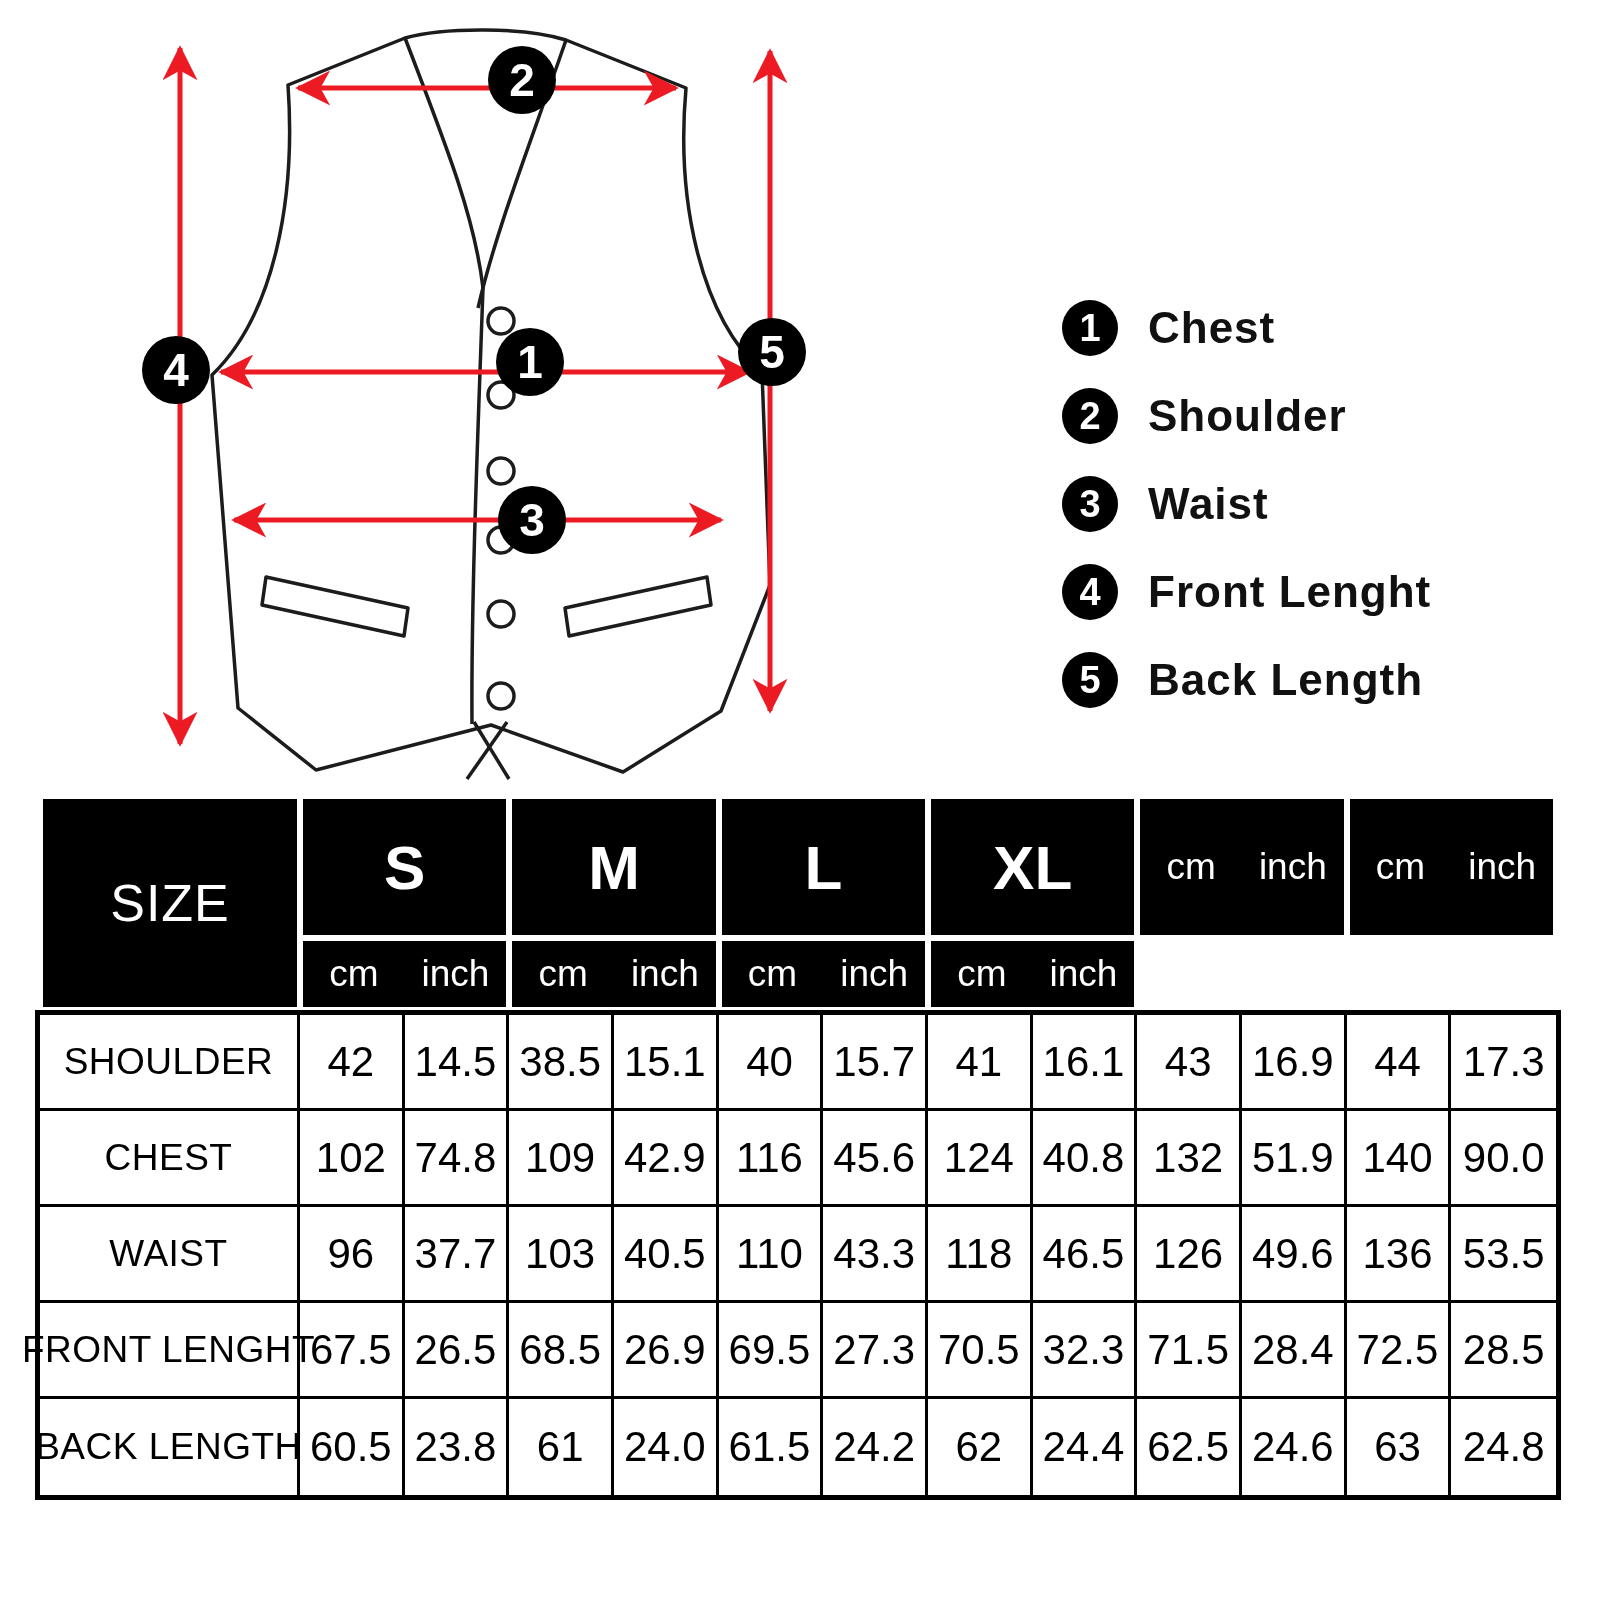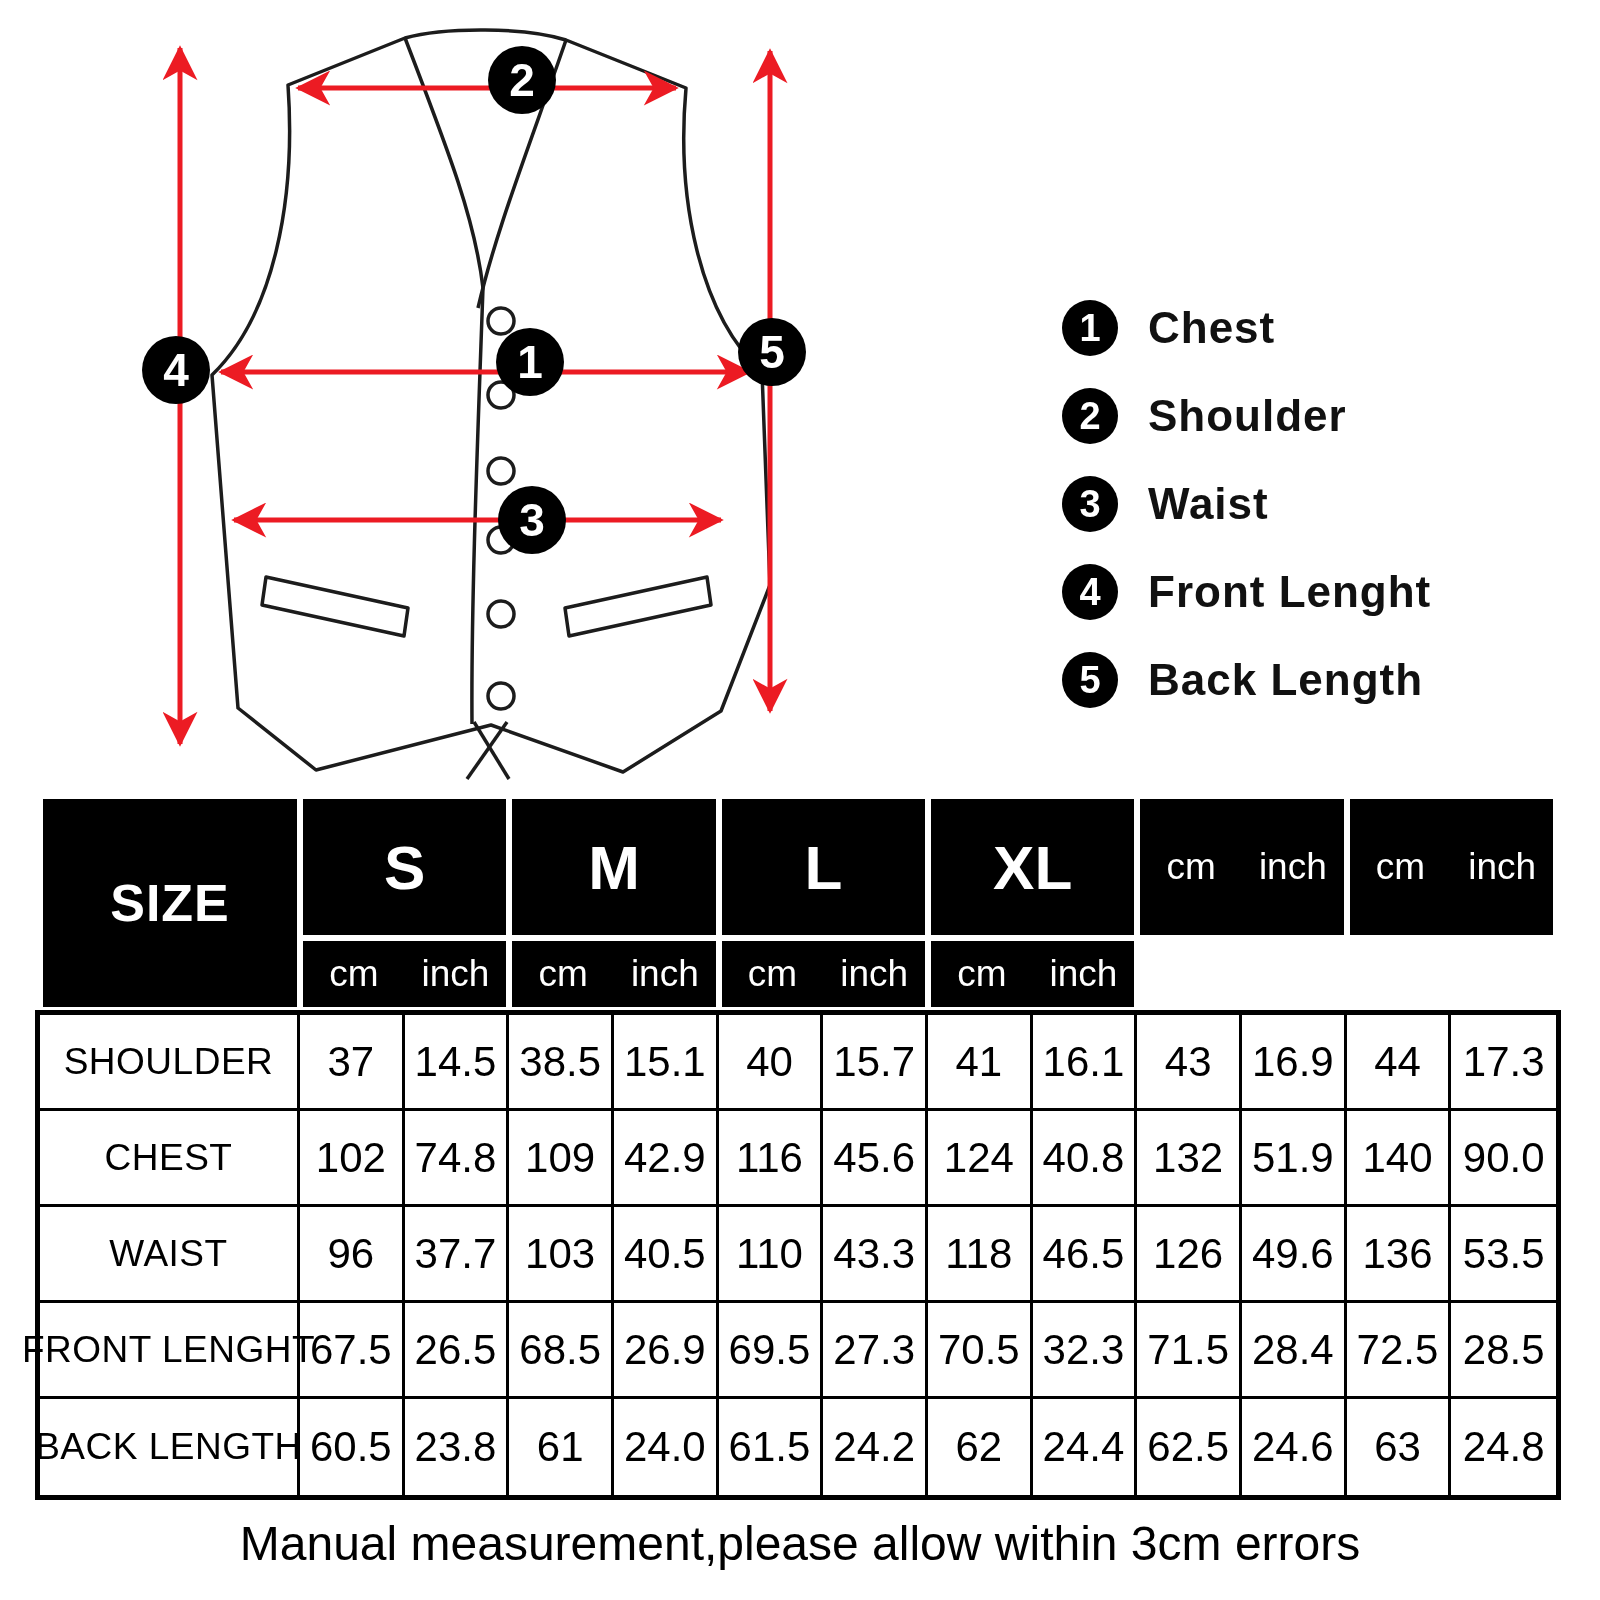--- a/index.html
+++ b/index.html
@@ -33,21 +33,21 @@
     display: grid;
     grid-template-columns: 260px repeat(12, 1fr);
     grid-template-rows: 142px 72px;
   }
   .h {
     background: #000; color: #fff;
     border: 3px solid #fff;
     display: flex; align-items: center; justify-content: center;
     box-sizing: border-box;
   }
-  .h-size { grid-row: 1 / 3; font-size: 52px; font-weight: bold; letter-spacing: 1px; }
+  .h-size { grid-row: 1 / 3; font-size: 52px; font-weight: normal; letter-spacing: 1px; }
   .h-sz   { grid-column: span 2; font-size: 62px; font-weight: bold; }
   .h-unit { grid-column: span 2; display: grid; grid-template-columns: 1fr 1fr; font-size: 37px; padding: 0; }
   .h-unit span { display: flex; align-items: center; justify-content: center; }
 
   .tbody {
     display: grid;
     grid-template-columns: 260px repeat(12, 1fr);
     border: 5px solid #000;
     box-sizing: border-box;
     width: calc(100% + 10px);
@@ -193,21 +193,21 @@
       </div>
       <div class="h h-unit">
         <span>cm</span>
         <span>inch</span>
       </div>
     </div>
 
     <div class="tbody">
 
       <div class="bc rl">SHOULDER</div>
-      <div class="bc">37</div>
+      <div class="bc">42</div>
       <div class="bc">14.5</div>
       <div class="bc">38.5</div>
       <div class="bc">15.1</div>
       <div class="bc">40</div>
       <div class="bc">15.7</div>
       <div class="bc">41</div>
       <div class="bc">16.1</div>
       <div class="bc">43</div>
       <div class="bc">16.9</div>
       <div class="bc">44</div>
@@ -264,15 +264,14 @@
       <div class="bc lr">24.2</div>
       <div class="bc lr">62</div>
       <div class="bc lr">24.4</div>
       <div class="bc lr">62.5</div>
       <div class="bc lr">24.6</div>
       <div class="bc lr">63</div>
       <div class="bc lc lr">24.8</div>
     </div>
   </div>
 
-  <div class="footer-note">Manual measurement,please allow within 3cm errors</div>
 
 </div>
 
 </body></html>

